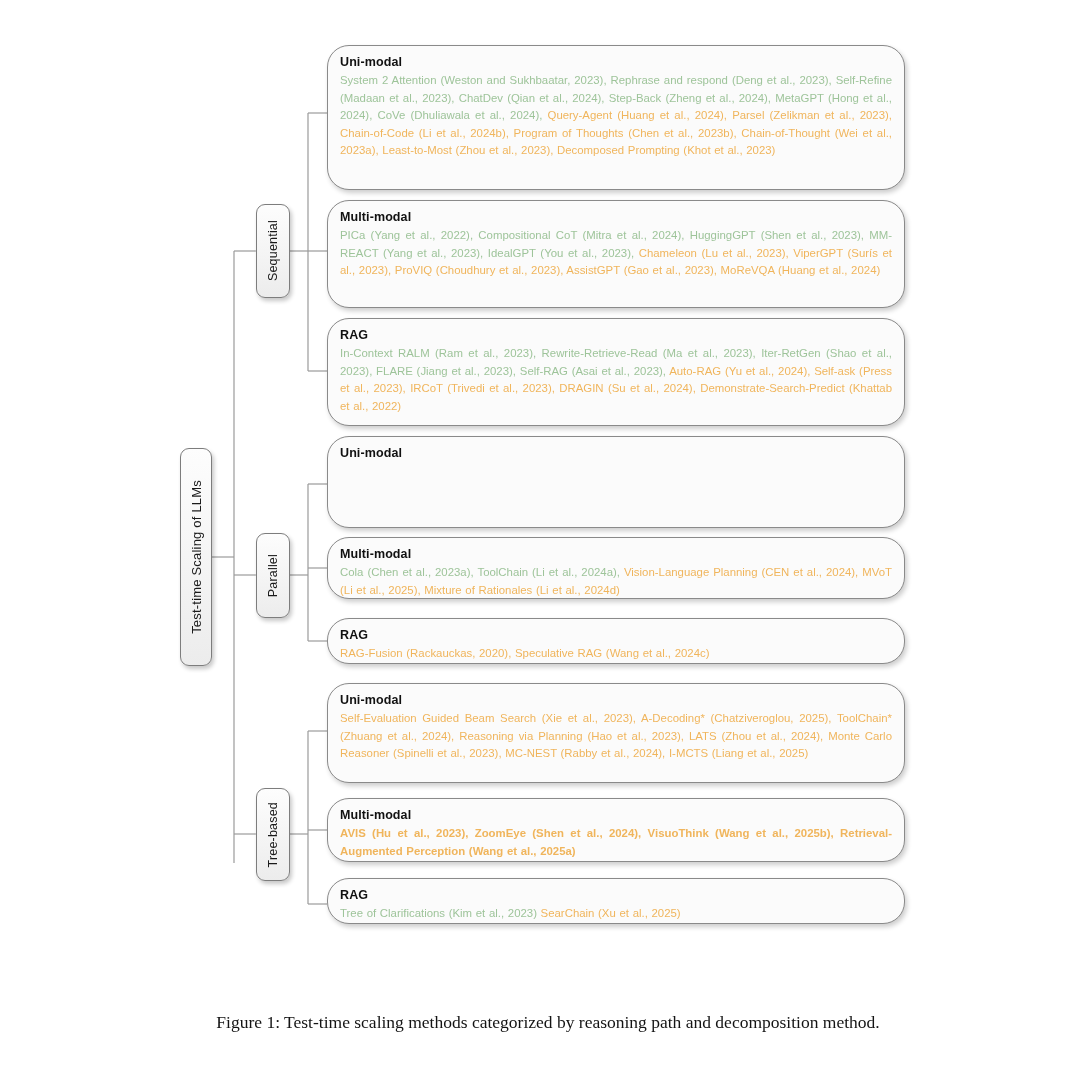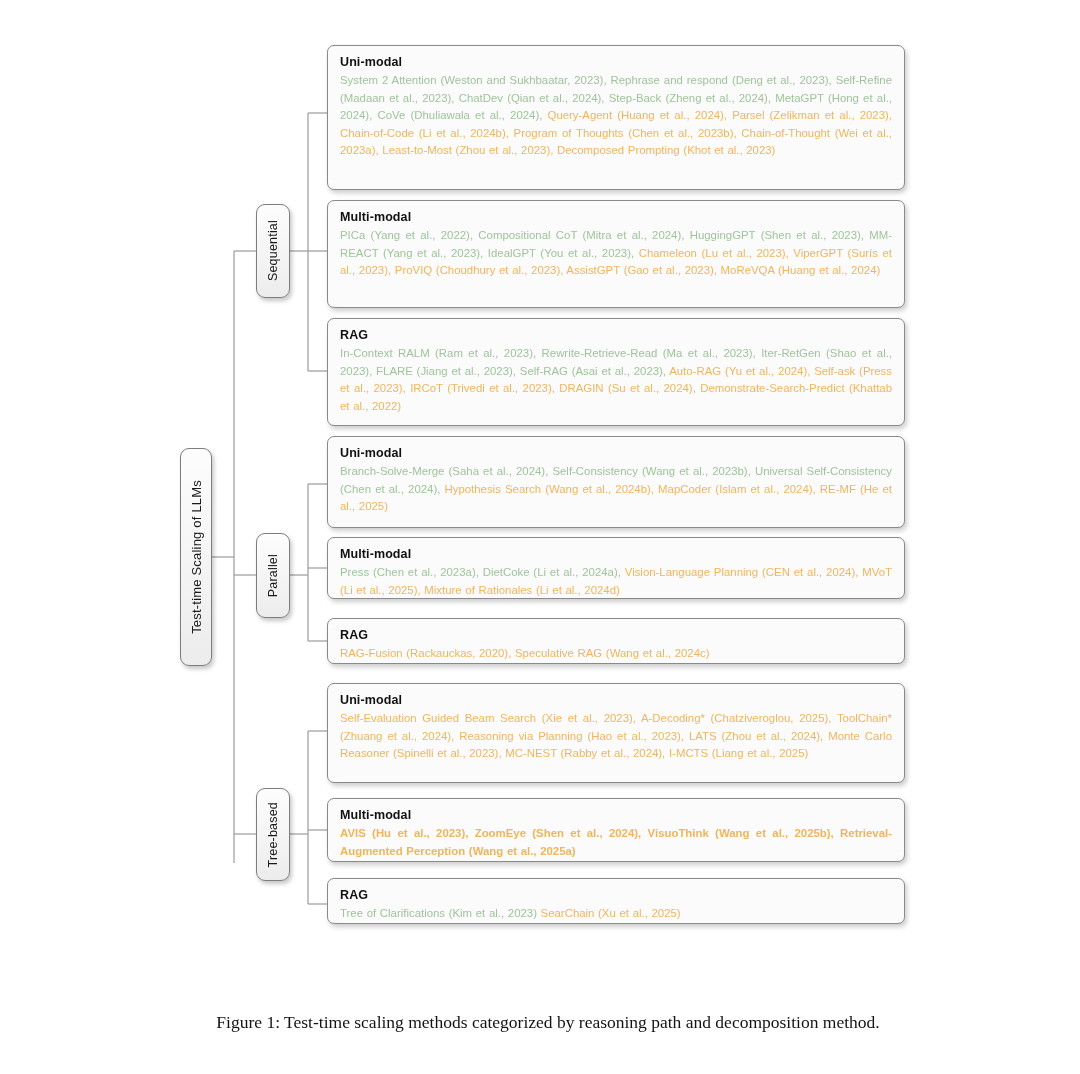--- a/index.html
+++ b/index.html
@@ -50,21 +50,21 @@
   #branch-sequential{left:256px;top:204px;width:34px;height:94px;}
   #branch-parallel{left:256px;top:533px;width:34px;height:85px;}
   #branch-tree{left:256px;top:788px;width:34px;height:93px;}
   .vnode.small span{font-size:12.5px;}
 
   
   .leaf{
     position:absolute;
     box-sizing:border-box;
     border:1.2px solid #8a8a8a;
-    border-radius:7px;
+    border-radius:22px;
     background:#fbfbfb;
     box-shadow:2px 3px 5px rgba(0,0,0,.20);
     padding:9px 12px 10px 12px;
     left:327px;
     width:578px;
   }
   .leaf-title{
     font-size:12.5px;
     font-weight:bold;
     color:#111111;
@@ -156,26 +156,25 @@
     <div class="leaf-body"><span class="m human" style="color: rgb(158, 196, 154);">PICa (Yang et al., 2022), Compositional CoT (Mitra et al., 2024), HuggingGPT (Shen et al., 2023), MM-REACT (Yang et al., 2023), IdealGPT (You et al., 2023), </span><span class="m llm" style="color: rgb(240, 181, 92);">Chameleon (Lu et al., 2023), ViperGPT (Surís et al., 2023), ProVIQ (Choudhury et al., 2023), AssistGPT (Gao et al., 2023), MoReVQA (Huang et al., 2024)</span></div>
   </div>
 
   <div class="leaf" style="top:318px;height:108px;">
     <div class="leaf-title">RAG</div>
     <div class="leaf-body"><span class="m human" style="color: rgb(158, 196, 154);">In-Context RALM (Ram et al., 2023), Rewrite-Retrieve-Read (Ma et al., 2023), Iter-RetGen (Shao et al., 2023), FLARE (Jiang et al., 2023), Self-RAG (Asai et al., 2023), </span><span class="m llm" style="color: rgb(240, 181, 92);">Auto-RAG (Yu et al., 2024), Self-ask (Press et al., 2023), IRCoT (Trivedi et al., 2023), DRAGIN (Su et al., 2024), Demonstrate-Search-Predict (Khattab et al., 2022)</span></div>
   </div>
 
   <div class="leaf" style="top:436px;height:92px;">
     <div class="leaf-title">Uni-modal</div>
-    <div class="leaf-body"><span class="m human" style="color: rgb(158, 196, 154);">Branch-Solve-Merge (Saha et al., 2024), Self-Consistency (Wang et al., 2023b), Universal Self-Consistency (Chen et al., 2024), </span><span class="m llm" style="color: rgb(240, 181, 92);">Hypothesis Search (Wang et al., 2024b), MapCoder (Islam et al., 2024), RE-MF (He et al., 2025)</span></div>
   </div>
 
   <div class="leaf" style="top:537px;height:62px;">
     <div class="leaf-title">Multi-modal</div>
-    <div class="leaf-body"><span class="m human" style="color: rgb(158, 196, 154);">Press (Chen et al., 2023a), DietCoke (Li et al., 2024a), </span><span class="m llm" style="color: rgb(240, 181, 92);">Vision-Language Planning (CEN et al., 2024), MVoT (Li et al., 2025), Mixture of Rationales (Li et al., 2024d)</span></div>
+    <div class="leaf-body"><span class="m human" style="color: rgb(158, 196, 154);">Cola (Chen et al., 2023a), ToolChain (Li et al., 2024a), </span><span class="m llm" style="color: rgb(240, 181, 92);">Vision-Language Planning (CEN et al., 2024), MVoT (Li et al., 2025), Mixture of Rationales (Li et al., 2024d)</span></div>
   </div>
 
   <div class="leaf" style="top:618px;height:46px;">
     <div class="leaf-title">RAG</div>
     <div class="leaf-body"><span class="m human" style="color: rgb(158, 196, 154);"></span><span class="m llm" style="color: rgb(240, 181, 92);">RAG-Fusion (Rackauckas, 2020), Speculative RAG (Wang et al., 2024c)</span></div>
   </div>
 
   <div class="leaf" style="top:683px;height:100px;">
     <div class="leaf-title">Uni-modal</div>
     <div class="leaf-body"><span class="m human" style="color: rgb(158, 196, 154);"></span><span class="m llm" style="color: rgb(240, 181, 92);">Self-Evaluation Guided Beam Search (Xie et al., 2023), A-Decoding* (Chatziveroglou, 2025), ToolChain* (Zhuang et al., 2024), Reasoning via Planning (Hao et al., 2023), LATS (Zhou et al., 2024), Monte Carlo Reasoner (Spinelli et al., 2023), MC-NEST (Rabby et al., 2024), I-MCTS (Liang et al., 2025)</span></div>

